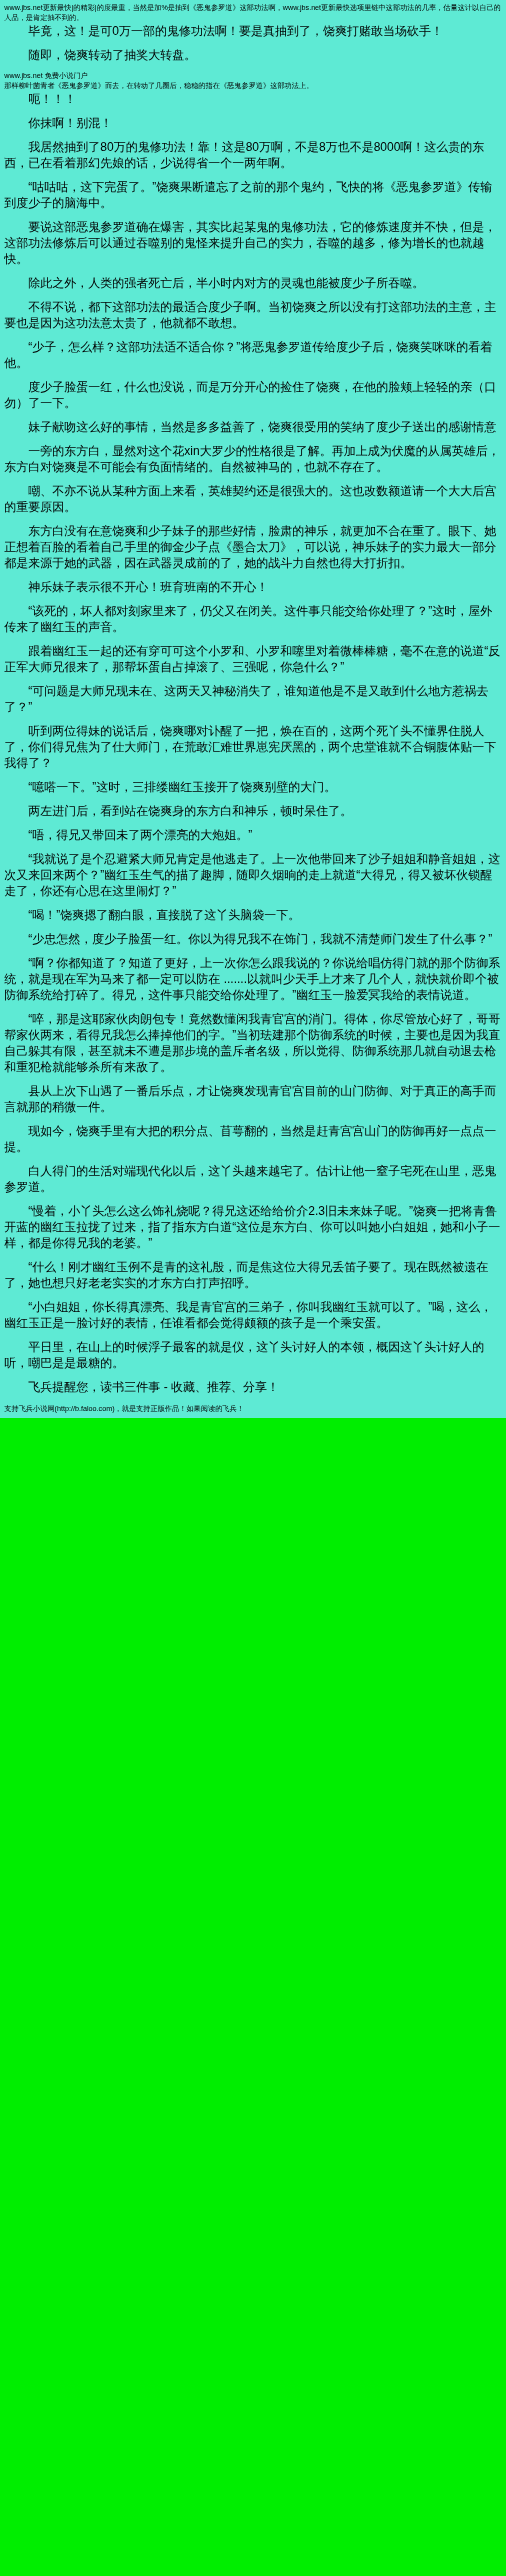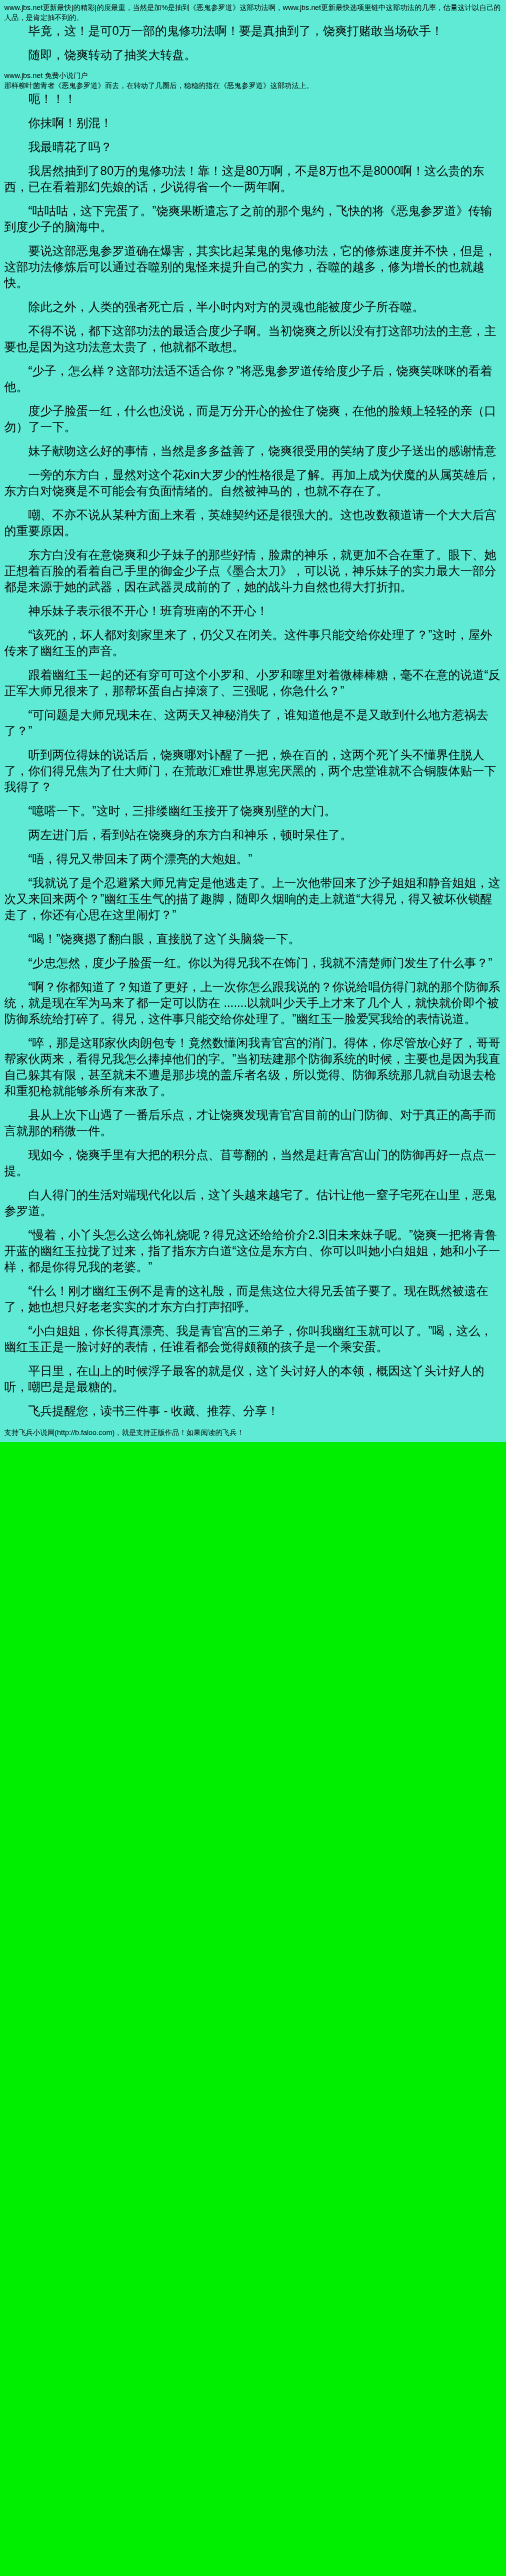--- a/index.html
+++ b/index.html
@@ -59,21 +59,20 @@
   <p class="para">毕竟，这！是可0万一部的鬼修功法啊！要是真抽到了，饶爽打赌敢当场砍手！</p>
   <p class="para">随即，饶爽转动了抽奖大转盘。</p>
 
   <div class="watermark-block">
     <span>www.jbs.net 免费小说门户</span>
   </div>
   <div class="watermark-block">那样柳叶菌青者《恶鬼参罗道》而去，在转动了几圈后，稳稳的指在《恶鬼参罗道》这部功法上。</div>
 
   <p class="para">呃！！！</p>
   <p class="para">你抹啊！别混！</p>
-  <p class="para">我最晴花了吗？</p>
   <p class="para">我居然抽到了80万的鬼修功法！靠！这是80万啊，不是8万也不是8000啊！这么贵的东西，已在看着那幻先娘的话，少说得省一个一两年啊。</p>
   <p class="para">“咕咕咕，这下完蛋了。”饶爽果断遣忘了之前的那个鬼约，飞快的将《恶鬼参罗道》传输到度少子的脑海中。</p>
   <p class="para">要说这部恶鬼参罗道确在爆害，其实比起某鬼的鬼修功法，它的修炼速度并不快，但是，这部功法修炼后可以通过吞噬别的鬼怪来提升自己的实力，吞噬的越多，修为增长的也就越快。</p>
   <p class="para">除此之外，人类的强者死亡后，半小时内对方的灵魂也能被度少子所吞噬。</p>
   <p class="para">不得不说，都下这部功法的最适合度少子啊。当初饶爽之所以没有打这部功法的主意，主要也是因为这功法意太贵了，他就都不敢想。</p>
   <p class="para">“少子，怎么样？这部功法适不适合你？”将恶鬼参罗道传给度少子后，饶爽笑咪咪的看着他。</p>
   <p class="para">度少子脸蛋一红，什么也没说，而是万分开心的捡住了饶爽，在他的脸颊上轻轻的亲（口勿）了一下。</p>
   <p class="para">妹子献吻这么好的事情，当然是多多益善了，饶爽很受用的笑纳了度少子送出的感谢情意</p>
   <p class="para">一旁的东方白，显然对这个花xin大罗少的性格很是了解。再加上成为伏魔的从属英雄后，东方白对饶爽是不可能会有负面情绪的。自然被神马的，也就不存在了。</p>
   <p class="para">嘲、不亦不说从某种方面上来看，英雄契约还是很强大的。这也改数额道请一个大大后宫的重要原因。</p>

